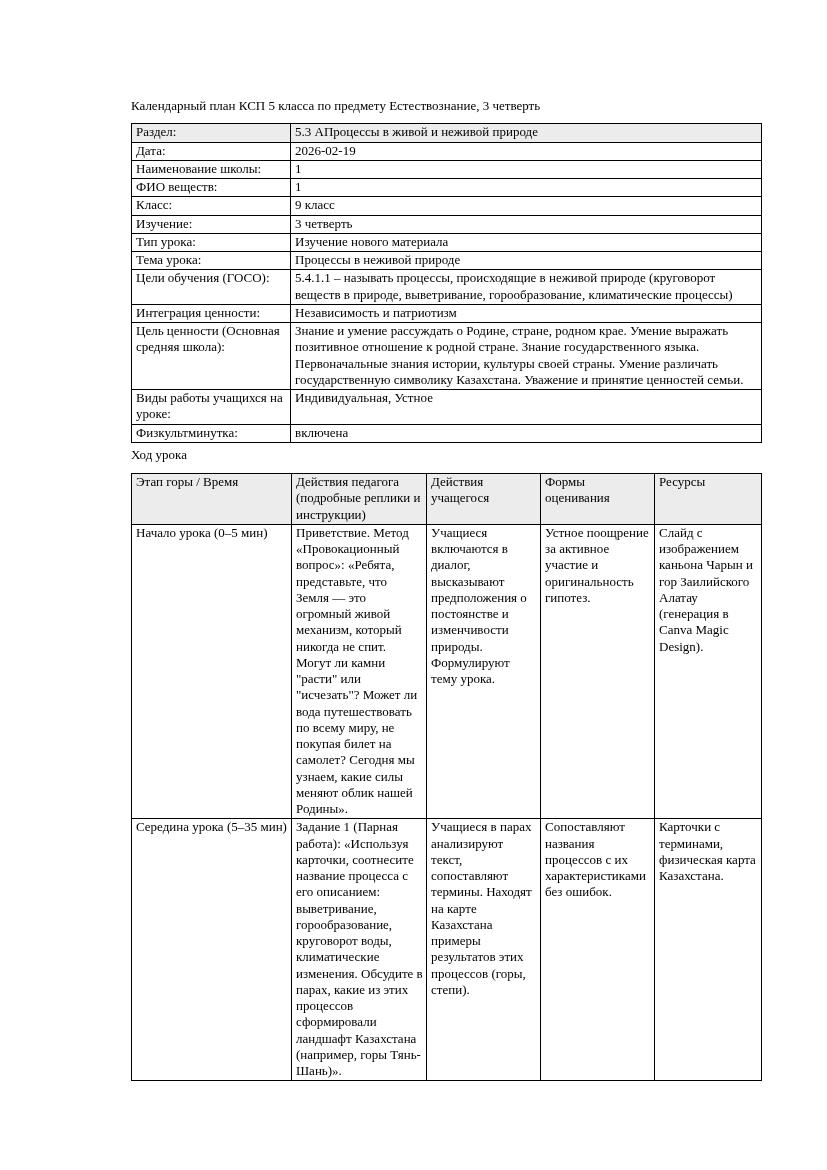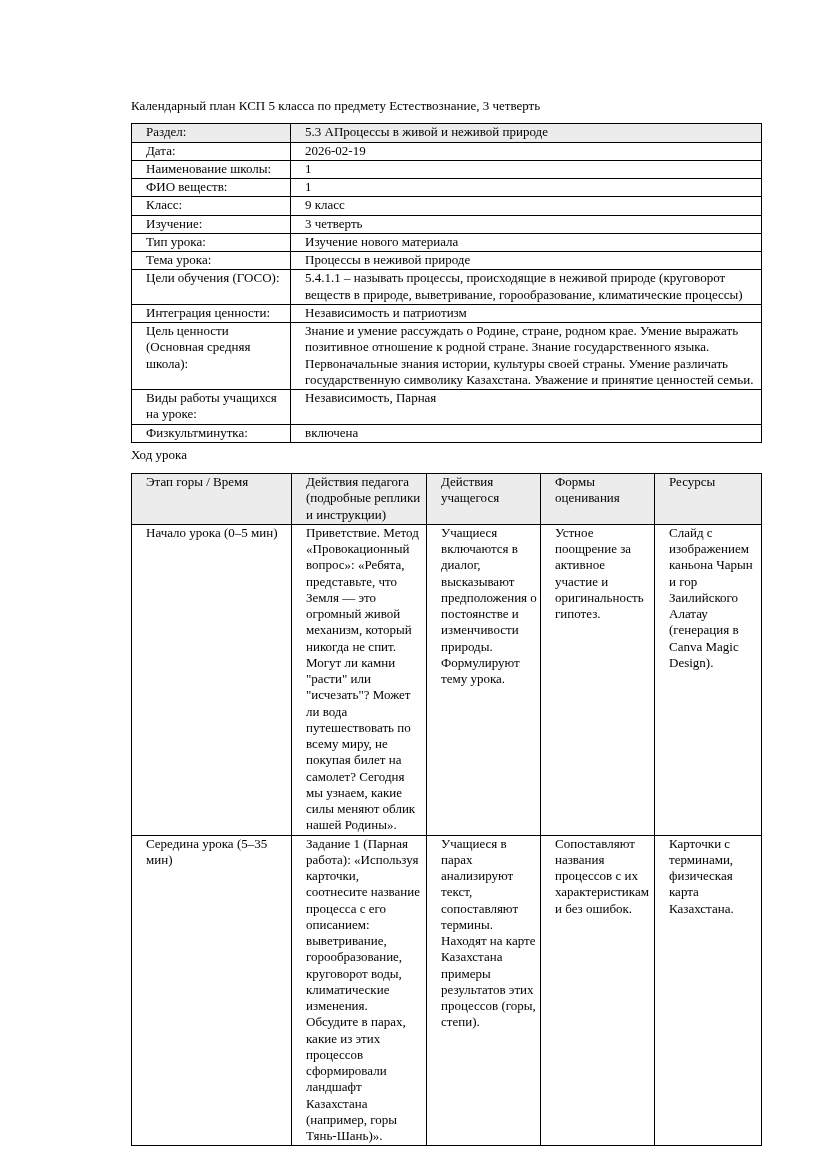--- a/index.html
+++ b/index.html
@@ -23,21 +23,21 @@
   }
   .doc-title { margin-bottom: 9px; }
   table {
     border-collapse: collapse;
     table-layout: fixed;
     width: 630px;
   }
   td {
     border: 1px solid #000000;
     vertical-align: top;
-    padding: 0 3px 1px 14px;
+    padding: 0 3px 1px 4px;
     text-align: left;
     word-wrap: break-word;
   }
   .shaded { background: #ececec; }
   .info-table { margin-bottom: 4px; }
   .section-heading { margin: 2px 0 10px 0; }
 </style>
 </head>
 <body>
 
@@ -90,21 +90,21 @@
       <tr>
         <td>Интеграция ценности:</td>
         <td>Независимость и патриотизм</td>
       </tr>
       <tr>
         <td>Цель ценности (Основная средняя школа):</td>
         <td>Знание и умение рассуждать о Родине, стране, родном крае. Умение выражать позитивное отношение к родной стране. Знание государственного языка. Первоначальные знания истории, культуры своей страны. Умение различать государственную символику Казахстана. Уважение и принятие ценностей семьи.</td>
       </tr>
       <tr>
         <td>Виды работы учащихся на уроке:</td>
-        <td>Независимость, Парная</td>
+        <td>Индивидуальная, Устное</td>
       </tr>
       <tr>
         <td>Физкультминутка:</td>
         <td>включена</td>
       </tr>
     </tbody>
   </table>
 
   <div class="section-heading">Ход урока</div>
 

